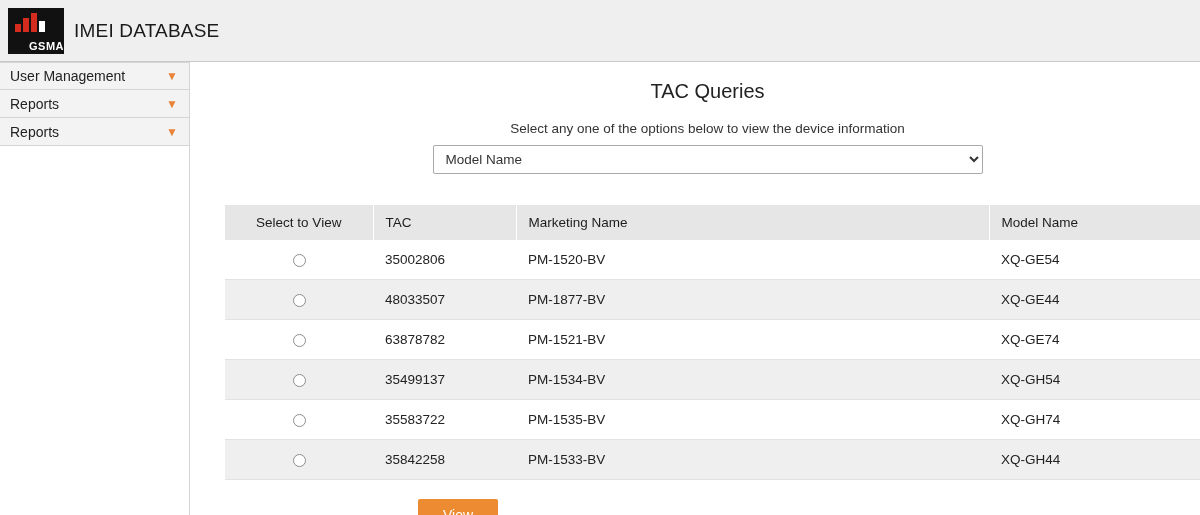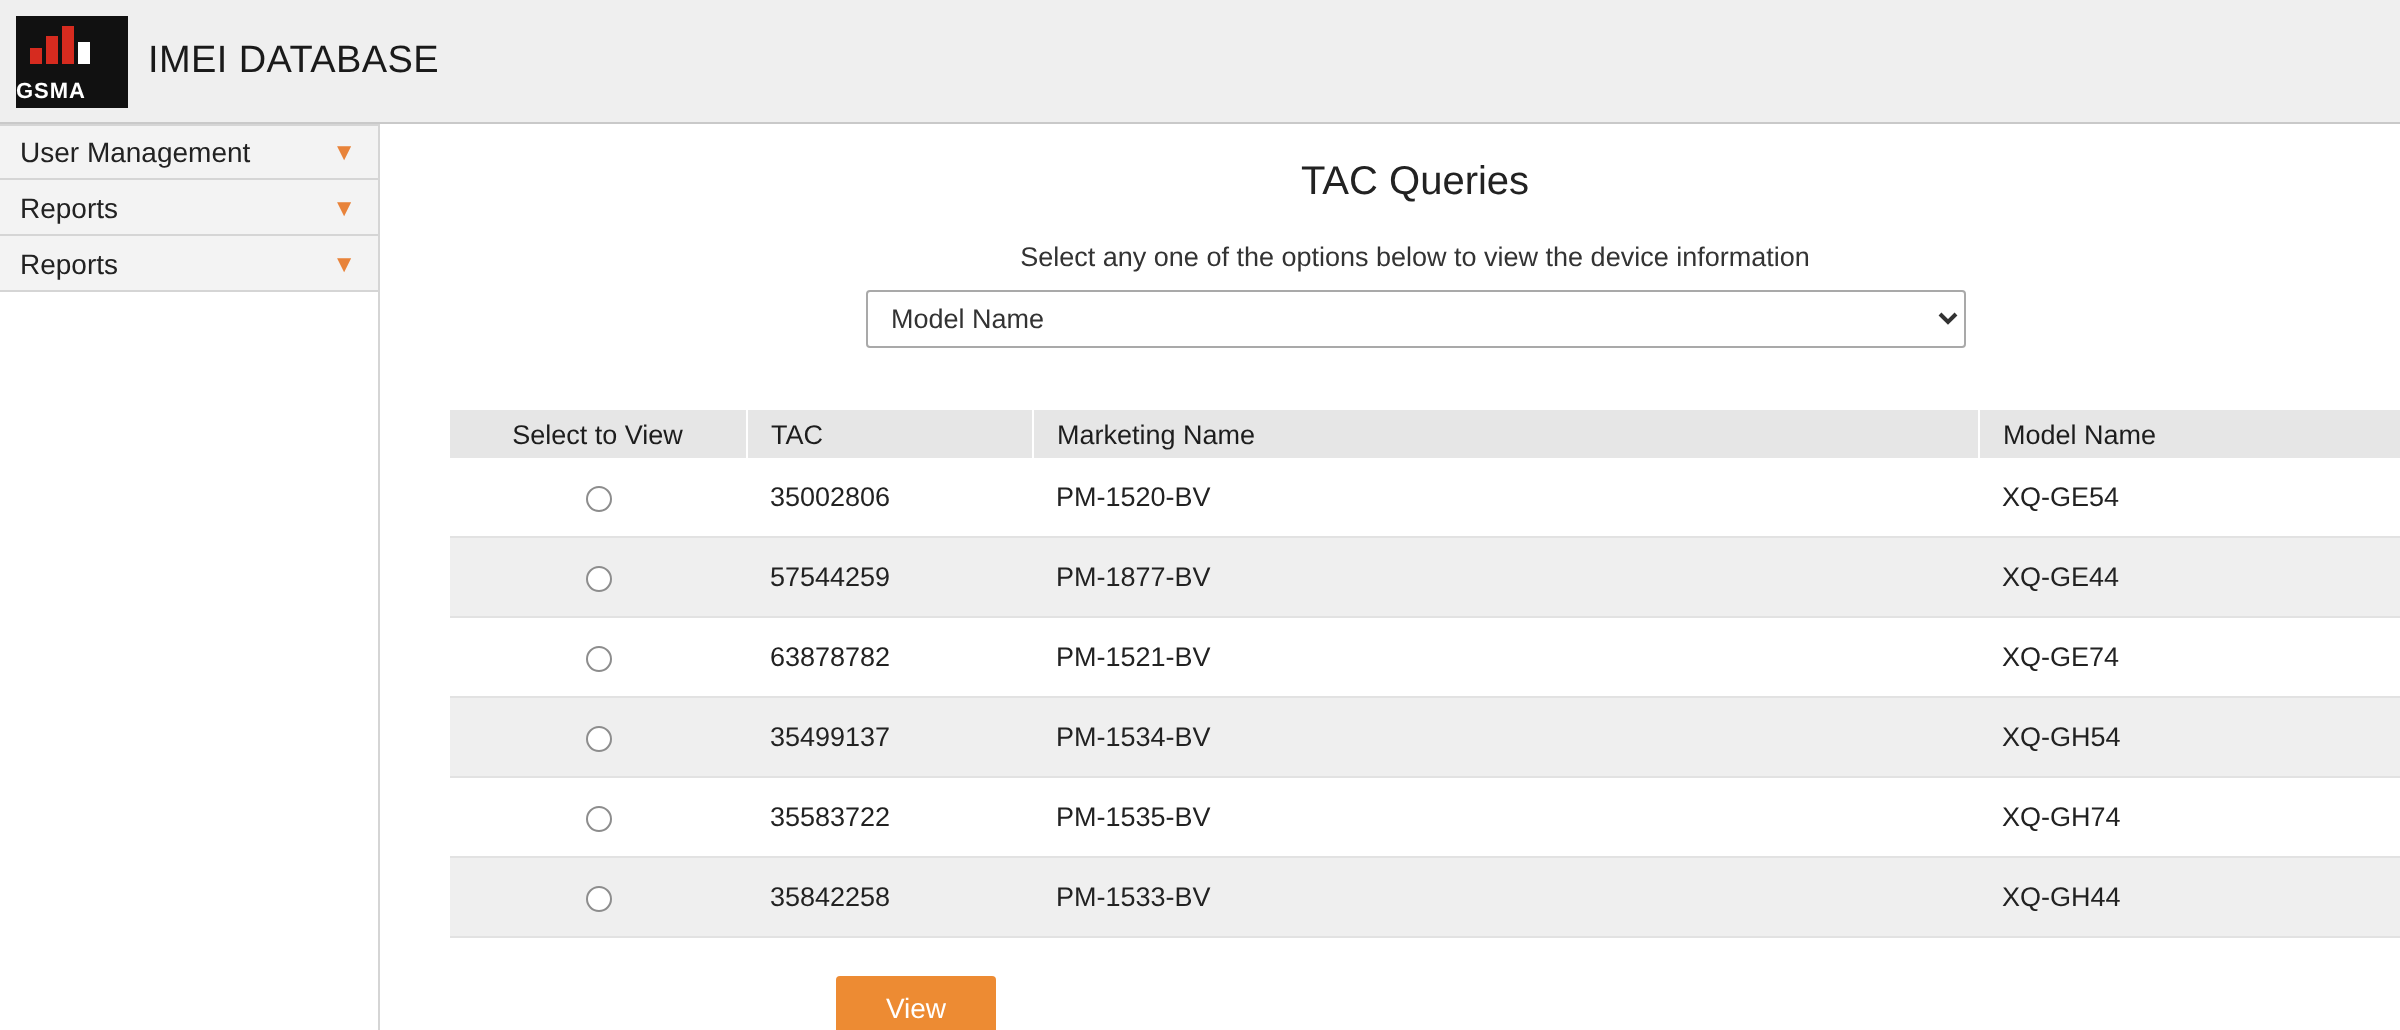--- a/index.html
+++ b/index.html
@@ -23,21 +23,21 @@
     padding-left: 8px;
   }
   .logo {
     width: 56px;
     height: 46px;
     background: #111111;
     position: relative;
     display: flex;
     flex-direction: column;
     justify-content: flex-end;
-    align-items: flex-start;
+    align-items: flex-end;
     padding-bottom: 2px;
   }
   .logo .bars {
     position: absolute;
     top: 4px;
     left: 7px;
     display: flex;
     align-items: flex-end;
     gap: 2px;
     height: 20px;
@@ -129,21 +129,21 @@
     width: 1000px;
     font-size: 13.5px;
     color: #222;
     table-layout: fixed;
   }
   table.results thead th {
     background: #e6e6e6;
     text-align: left;
     font-weight: normal;
     color: #1d1d1d;
-    height: 24px;
+    height: 35px;
     padding: 0 12px;
     border-right: 1px solid #ffffff;
   }
   table.results thead th:last-child { border-right: none; }
   table.results tbody td {
     height: 36px;
     padding: 12px 12px;
     border-bottom: 1px solid #e2e2e2;
   }
   table.results tbody tr:nth-child(even) { background: #efefef; }
@@ -234,21 +234,21 @@
         </thead>
         <tbody>
           <tr>
             <td class="col-select"><span class="radio"></span></td>
             <td>35002806</td>
             <td>PM-1520-BV</td>
             <td>XQ-GE54</td>
           </tr>
           <tr>
             <td class="col-select"><span class="radio"></span></td>
-            <td>57544259</td>
+            <td>48033507</td>
             <td>PM-1877-BV</td>
             <td>XQ-GE44</td>
           </tr>
           <tr>
             <td class="col-select"><span class="radio"></span></td>
             <td>63878782</td>
             <td>PM-1521-BV</td>
             <td>XQ-GE74</td>
           </tr>
           <tr>

